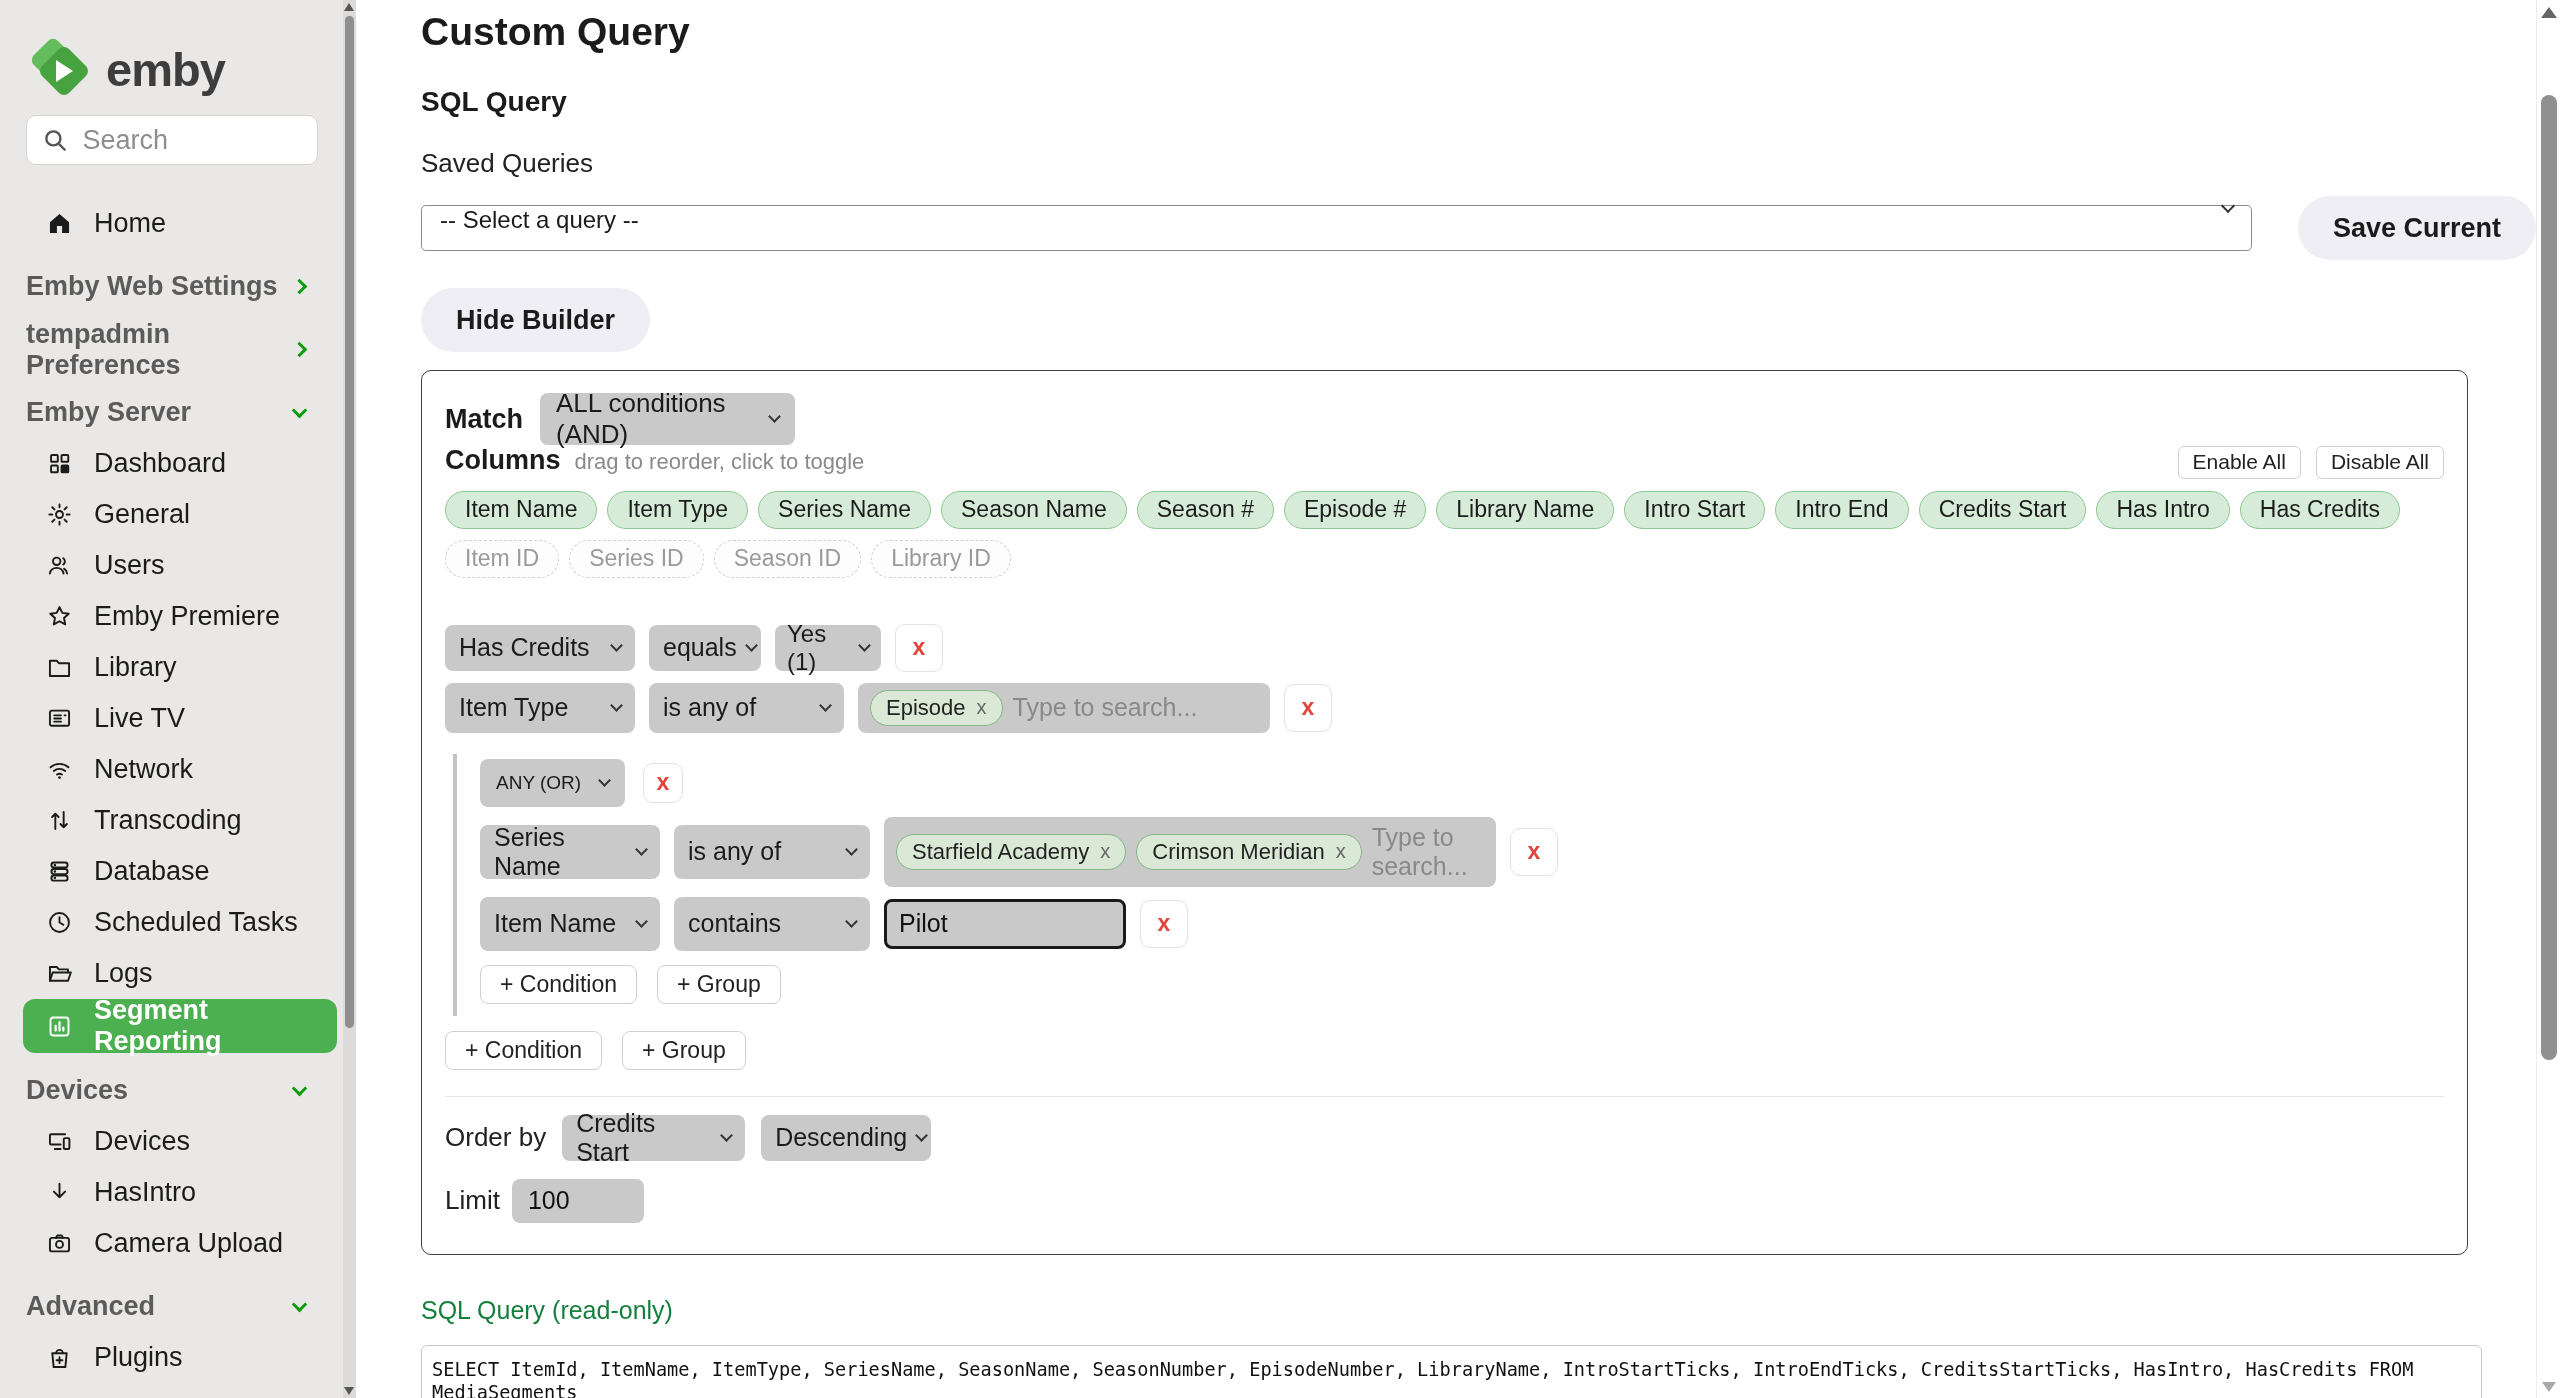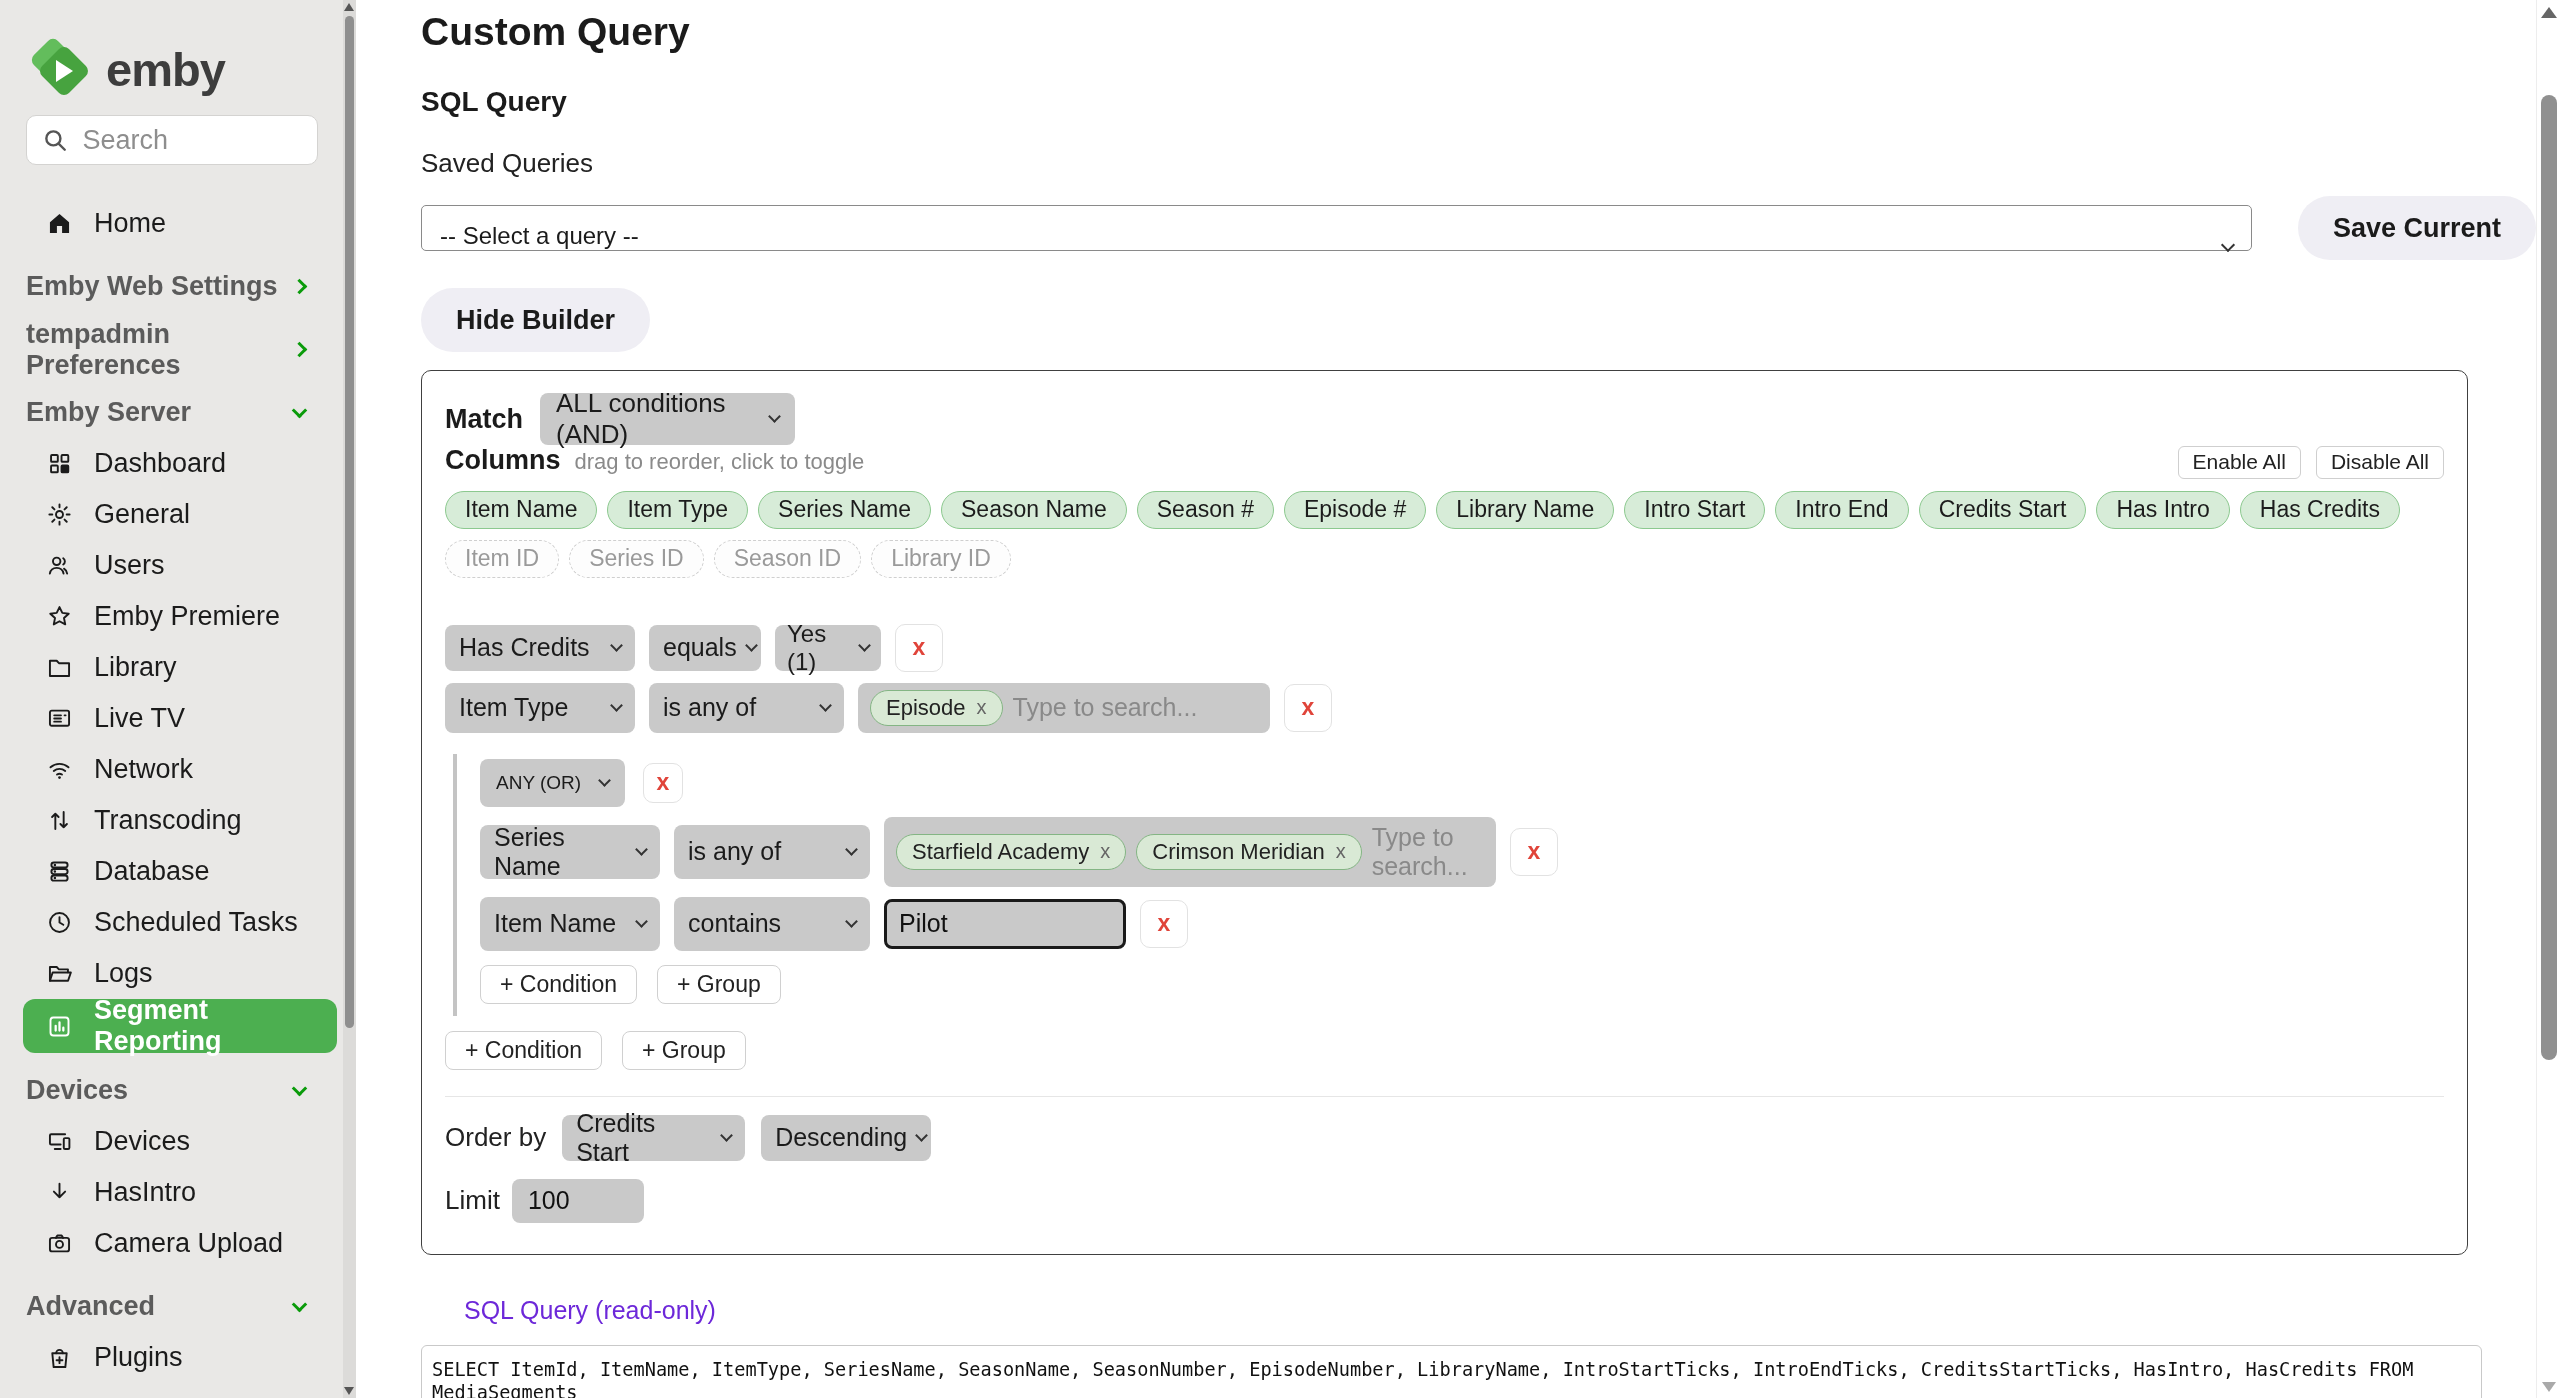--- a/index.html
+++ b/index.html
@@ -47,21 +47,21 @@
   .side-scroll .arr-down { position: absolute; bottom: 3px; left: 1px; width: 0; height: 0;
     border-left: 5.5px solid transparent; border-right: 5.5px solid transparent; border-top: 8px solid #555; }
 
   
   .main { flex: 1; padding: 10px 0 0 65px; overflow: hidden; }
   .page-title { font-size: 39px; font-weight: 700; margin: 0; }
   .sub-title { font-size: 28px; font-weight: 700; margin: 32px 0 0; }
   .saved-label { font-size: 26px; margin-top: 30px; color: #222; }
 
   .query-row { display: flex; align-items: center; margin-top: 17px; gap: 46px; }
-  .fake-select { display: flex; align-items: flex-end; justify-content: space-between; background: #fff; }
+  .fake-select { display: flex; align-items: flex-start; justify-content: space-between; background: #fff; }
   .fake-select.big { width: 1831px; height: 46px; border: 1px solid #8a8a8a; border-radius: 5px;
     padding: 0 18px; font-size: 24px; }
   .btn-pill { height: 64px; border-radius: 32px; background: #efeef4; font-weight: 700; font-size: 27px;
     padding: 0 35px; display: inline-flex; align-items: center; border: none; font-family: inherit; color: #1b1b1b; }
   .hide-builder { margin-top: 28px; }
 
   .panel { width: 2047px; border: 1px solid #404040; border-radius: 10px; margin-top: 18px; padding: 22px 23px 31px; }
   .match-row { display: flex; align-items: center; gap: 17px; }
   .bold-label { font-size: 27px; font-weight: 700; }
   .g-select { background: #c9c9c9; border-radius: 8px; height: 52px; display: flex; align-items: center;
@@ -103,21 +103,21 @@
   .btn-add { height: 39px; border: 1px solid #d0d0d0; border-radius: 8px; background: #fff; font-size: 23px;
     padding: 0 19px; font-family: inherit; color: #222; }
 
   .divider { height: 1px; background: #e6e6e6; margin-top: 26px; }
   .order-row { display: flex; align-items: center; gap: 16px; margin-top: 18px; }
   .plain-label { font-size: 26px; color: #222; }
   .limit-row { display: flex; align-items: center; gap: 12px; margin-top: 18px; }
   .lim-input { background: #c9c9c9; border: none; border-radius: 8px; height: 44px; width: 132px;
     font-size: 25px; padding: 0 16px; font-family: inherit; color: #111; outline: none; }
 
-  .sql-label { font-size: 25px; color: #6d28d9; margin-top: 41px; margin-left: 43px; }
+  .sql-label { font-size: 25px; color: #15803d; margin-top: 41px; }
   .sql-box { display: block; width: 2061px; height: 250px; margin-top: 20px; border: 1px solid #c9c9c9;
     border-radius: 6px; padding: 12px 10px; font-family: "DejaVu Sans Mono", monospace; font-size: 18.6px;
     line-height: 1.27; color: #111; white-space: pre-wrap; resize: none; background: #fff; outline: none;
     overflow: hidden; }
 
   
   .page-scroll { width: 25px; height: 100%; background: #fff; border-left: 1px solid #ededed;
     position: relative; flex: none; }
   .page-scroll .thumb { position: absolute; left: 4px; top: 95px; width: 16px; height: 965px;
     background: #909090; border-radius: 8px; }

